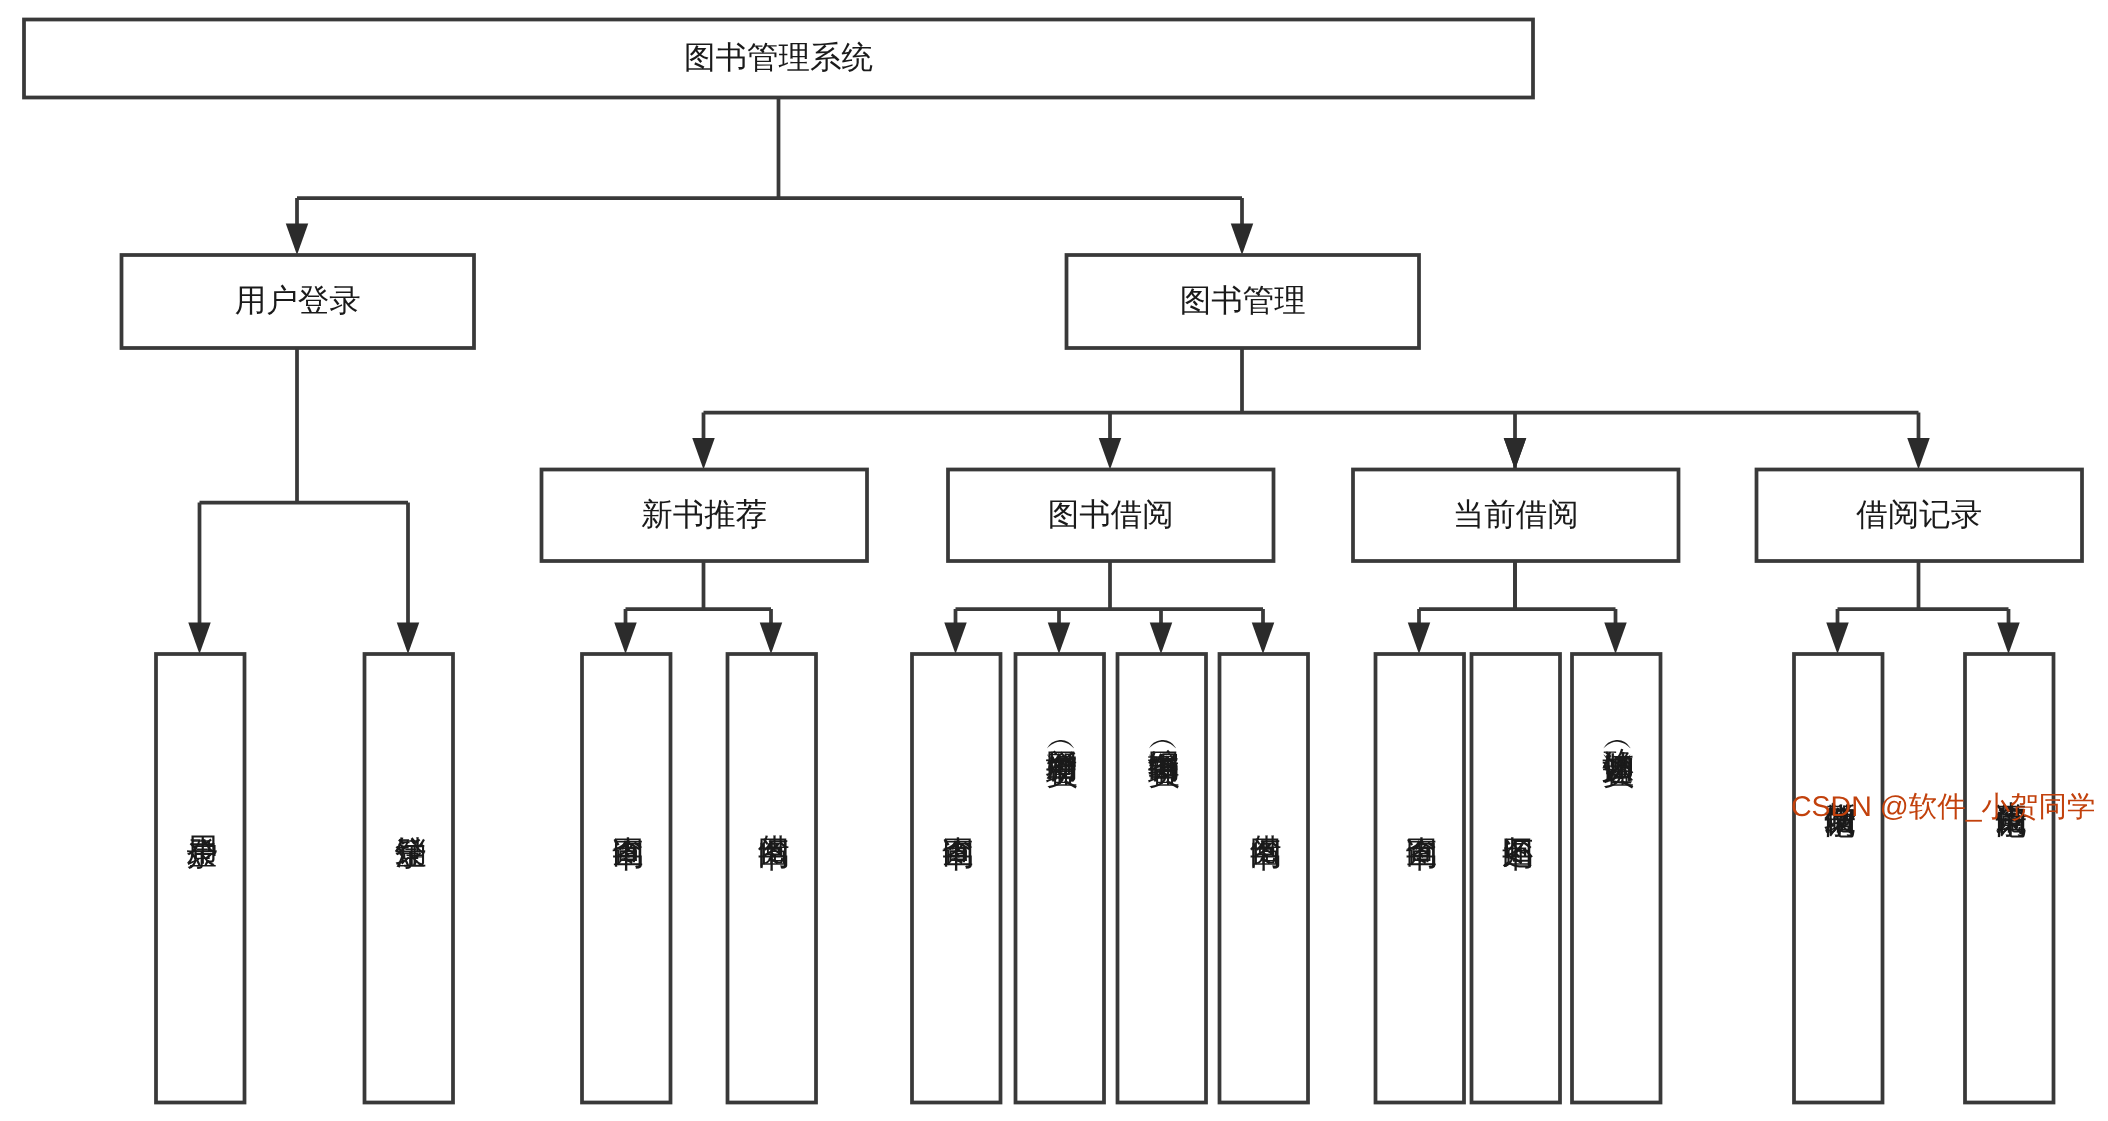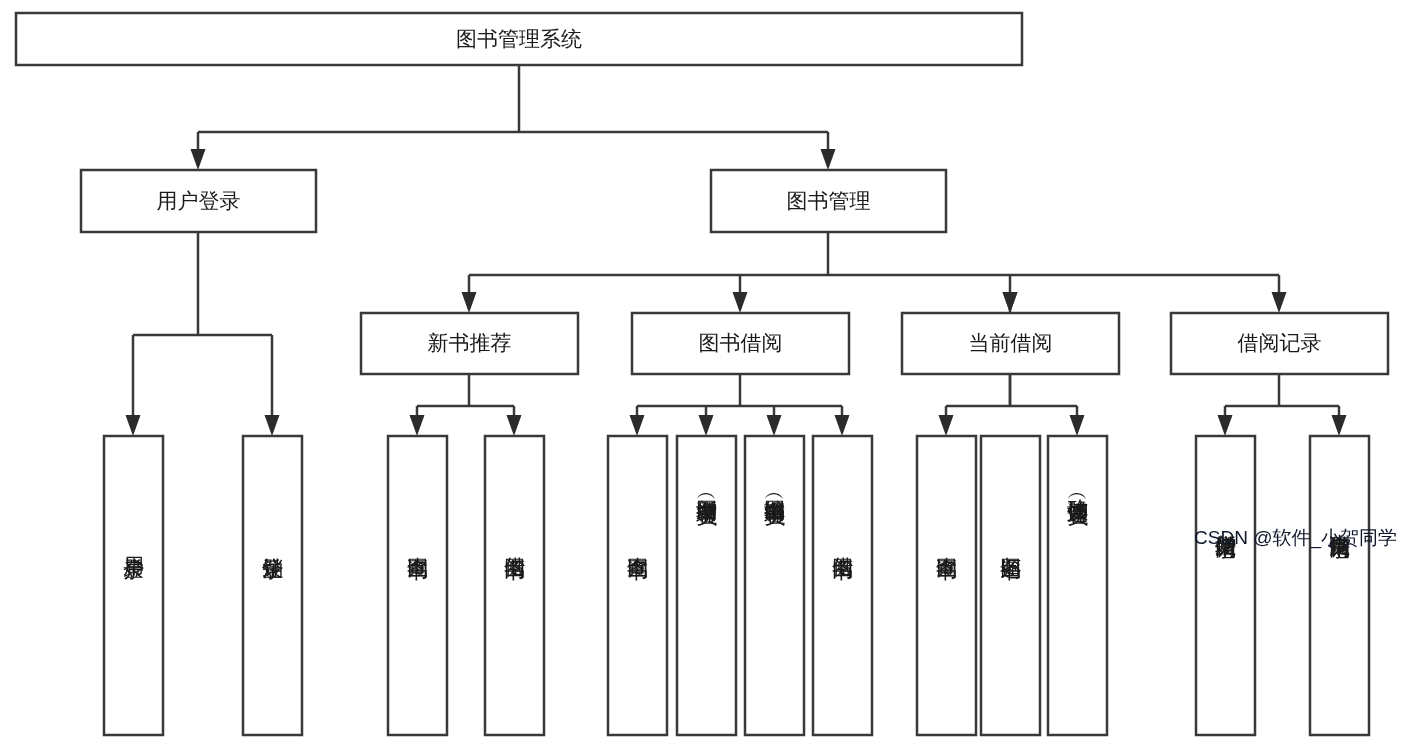--- a/index.html
+++ b/index.html
@@ -59,21 +59,21 @@
     color: #1a1a1a;
     letter-spacing: 1px;
     white-space: nowrap;
   }
   .watermark {
     position: absolute;
     right: 8px;
     bottom: 4px;
     font-family: "Liberation Sans", "DejaVu Sans", sans-serif;
     font-size: 19px;
-    color: #0f172a;
+    color: #c2410c;
     white-space: nowrap;
     user-select: none;
   }
 </style>
 </head>
 <body>
 
 <div id="chart-root">
   <svg id="chart-svg" width="1405" height="747" viewBox="0 0 1405 747" xmlns="http://www.w3.org/2000/svg">
       <line x1="519" y1="65" x2="519" y2="132" class="connector"></line>

